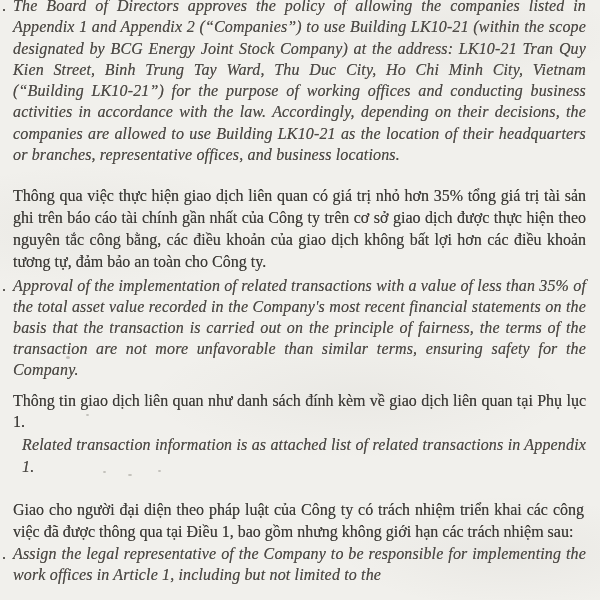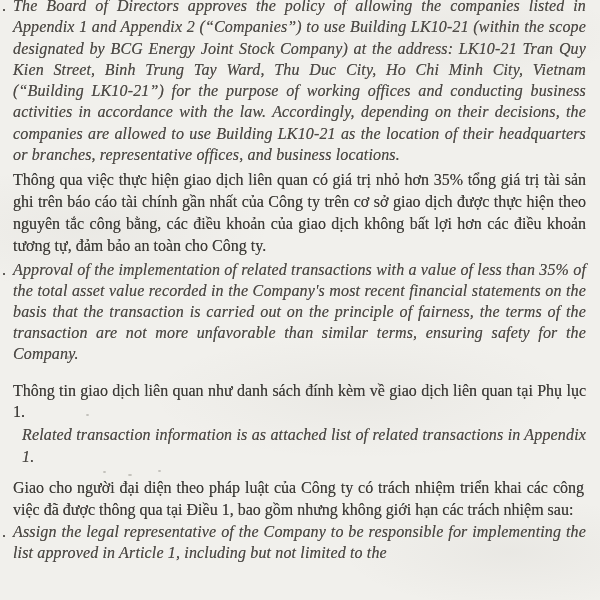--- a/index.html
+++ b/index.html
@@ -51,25 +51,25 @@
   }
   .vi {
     font-style: normal;
     font-size: 16px;
     line-height: 21.8px;
     color: #3d3b37;
     text-shadow: 0 0 0.4px rgba(70, 67, 62, 0.7);
   }
   
   .p0 { margin-top: -5px; }
-  .p1 { margin-top: 4px; }
+  .p1 { margin-top: 20px; }
   .p2 { margin-top: 2px;  line-height: 21.2px; }
-  .p3 { margin-top: 15px;  }
+  .p3 { margin-top: 9px;  }
   .p4 { margin-top: 1px;  line-height: 21.5px; margin-left: 9px; }
-  .p5 { margin-top: 10px; margin-right: 2px; }
+  .p5 { margin-top: 22px; margin-right: 2px; }
   .p6 { margin-top: 0px;  }
   
   .speck {
     position: absolute;
     background: rgba(105, 100, 92, 0.35);
     border-radius: 50%;
     pointer-events: none;
   }
   .speck-a { left: 103px; top: 471px; width: 3px; height: 2px; }
   .speck-b { left: 128px; top: 474px; width: 4px; height: 2px; }
@@ -103,21 +103,21 @@
   <p class="para en p4">
     <span>Related transaction information is as attached list of related transactions in Appendix 1.</span>
   </p>
 
   <p class="para vi p5">
     <span>Giao cho người đại diện theo pháp luật của Công ty có trách nhiệm triển khai các công việc đã được thông qua tại Điều 1, bao gồm nhưng không giới hạn các trách nhiệm sau:</span>
   </p>
 
   <p class="para en p6">
     <span class="marker">.</span>
-    <span>Assign the legal representative of the Company to be responsible for implementing the list approved in Article 1, including but not limited to the</span>
+    <span>Assign the legal representative of the Company to be responsible for implementing the work offices in Article 1, including but not limited to the</span>
   </p>
 
   <div class="speck speck-a"></div>
   <div class="speck speck-b"></div>
   <div class="speck speck-c"></div>
   <div class="speck speck-d"></div>
   <div class="speck speck-e"></div>
 
 </div>
 

